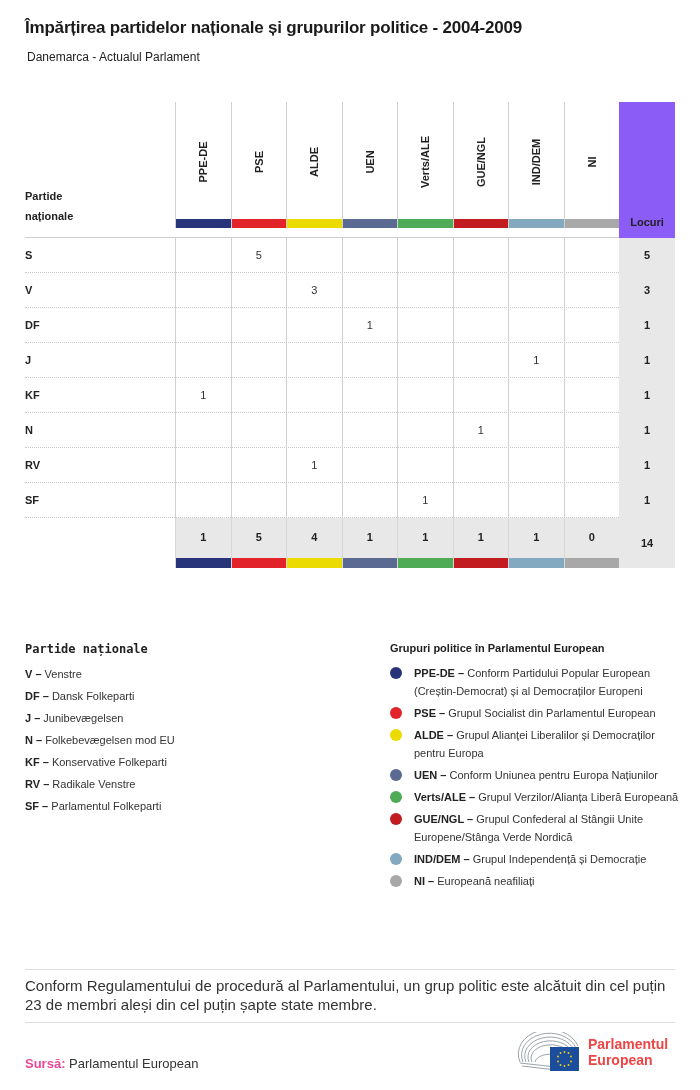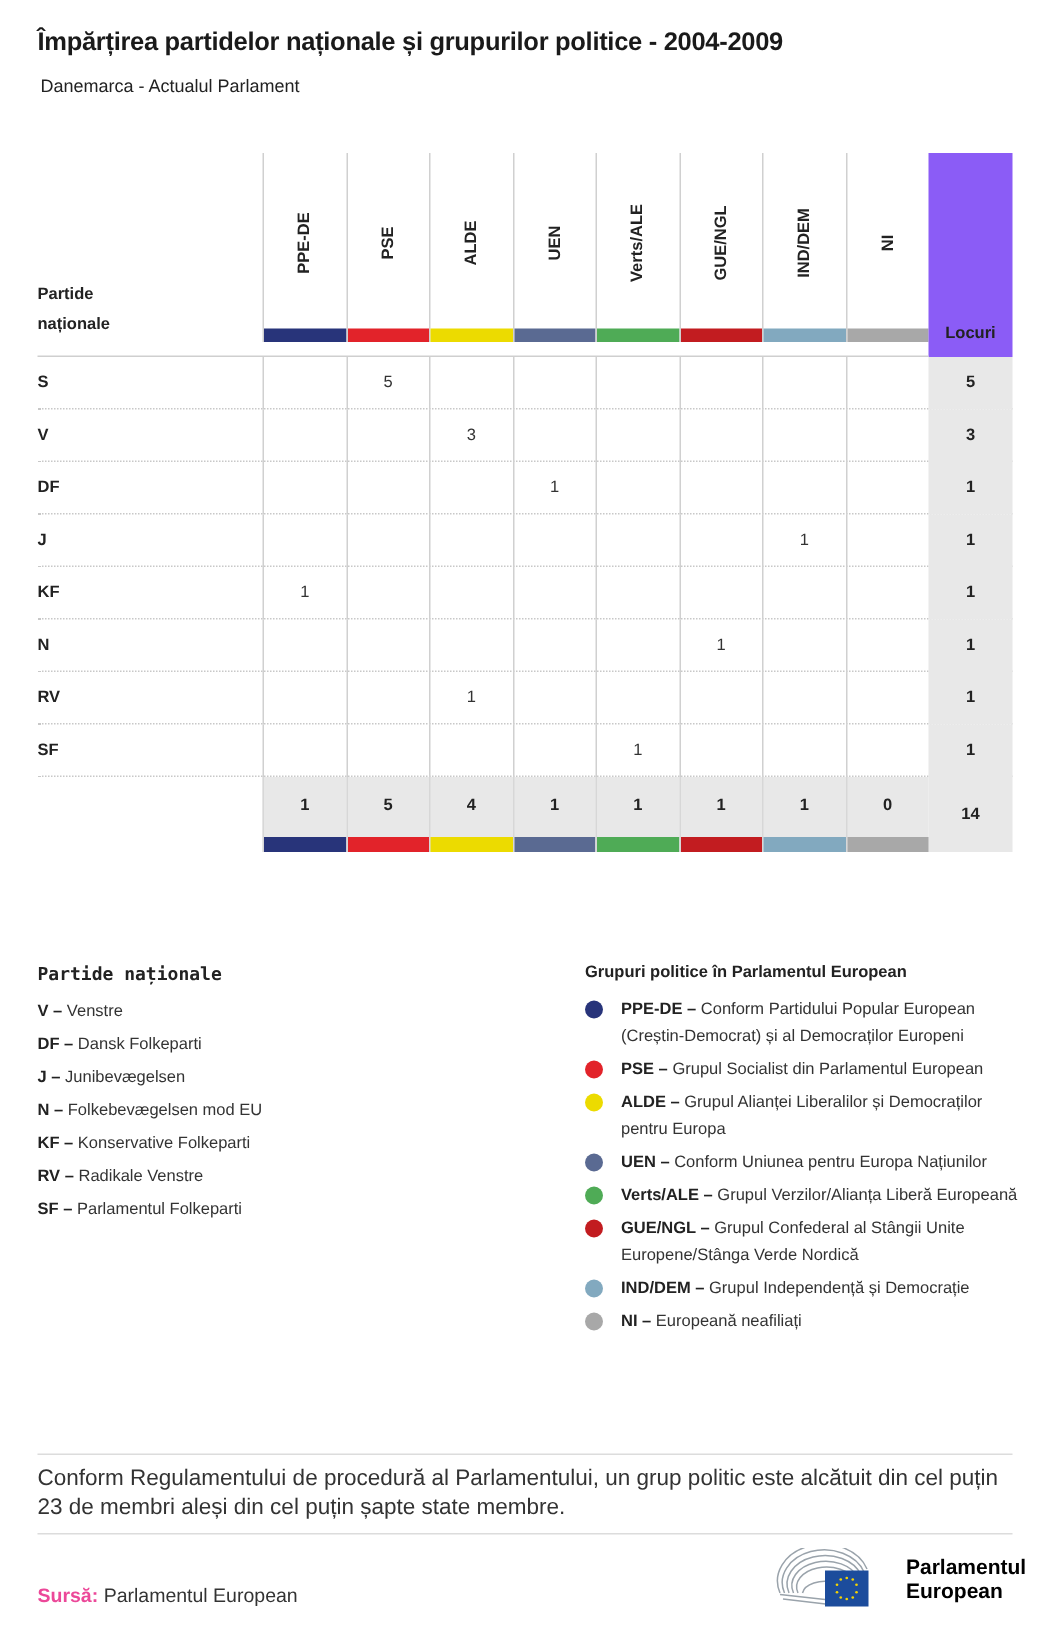--- a/index.html
+++ b/index.html
@@ -44,21 +44,21 @@
     .grp-item .dot { position: absolute; left: 0; top: 3px; width: 12px; height: 12px; border-radius: 50%; }
     .grp-item b { color: #222; }
 
     .rule1 { position: absolute; left: 25px; top: 969px; width: 650px; height: 1px; background: #dcdcdc; }
     .note { position: absolute; left: 25px; top: 976px; width: 650px; font-size: 15px; line-height: 19px; color: #333; }
     .rule2 { position: absolute; left: 25px; top: 1022px; width: 650px; height: 1px; background: #dcdcdc; }
     .source { position: absolute; left: 25px; top: 1056px; font-size: 13px; color: #333; }
     .source b { color: #ec4899; }
 
     .logo { position: absolute; left: 516px; top: 1032px; width: 170px; height: 42px; }
-    .logo-text { position: absolute; left: 88px; top: 4px; font-size: 14px; font-weight: bold; color: #000000; line-height: 16px; }
+    .logo-text { position: absolute; left: 72px; top: 4px; font-size: 14px; font-weight: bold; color: #ef4444; line-height: 16px; }
   </style>
 </head>
 <body>
 
 <div class="title">Împărțirea partidelor naționale și grupurilor politice - 2004-2009</div>
 <div class="subtitle">Danemarca - Actualul Parlament</div>
 
 <div class="tbl">
   <div class="hdr">
     <div class="row-label-head" style="width:70px;">Partide naționale</div>

